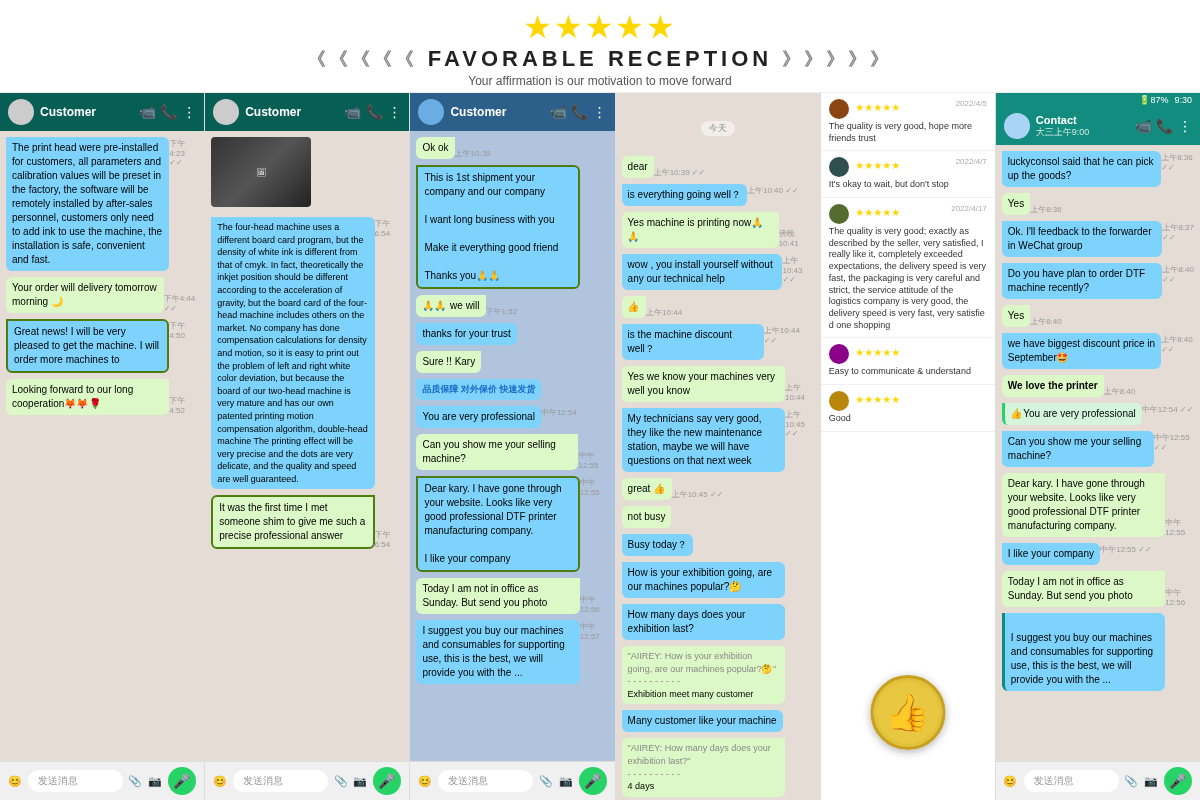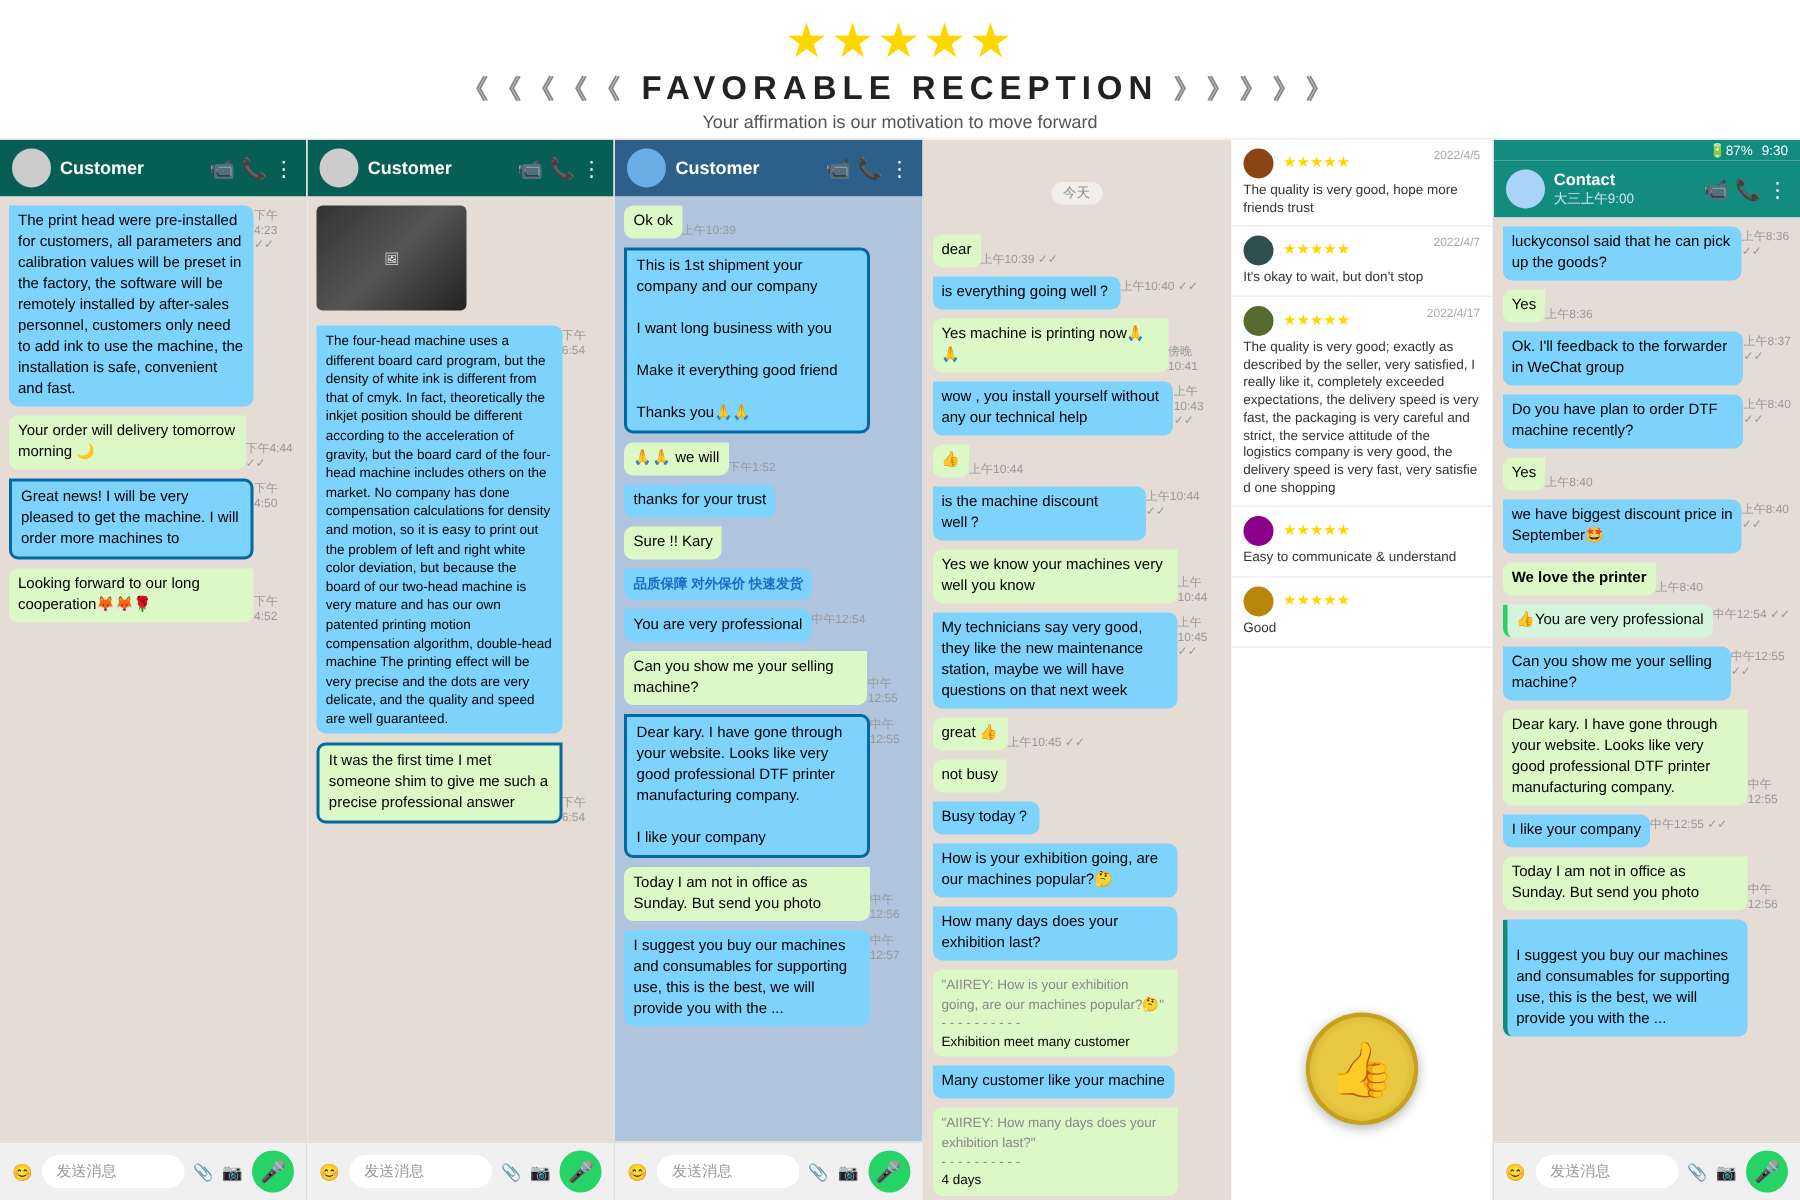--- a/index.html
+++ b/index.html
@@ -120,21 +120,21 @@
     }
     .msg.received .msg-bubble {
       background: #7dd3fc;
       border-top-left-radius: 0;
     }
     .msg.sent .msg-bubble {
       background: #dcf8c6;
       border-top-right-radius: 0;
     }
     .msg-bubble.highlight {
-      border: 2px solid #0369a1;
+      border: 2px solid #4d7c0f;
     }
     .msg-time {
       font-size: 8px;
       color: #999;
       margin-top: 1px;
     }
 
     .chat-footer {
       background: #f0f0f0;
       padding: 5px 8px;

